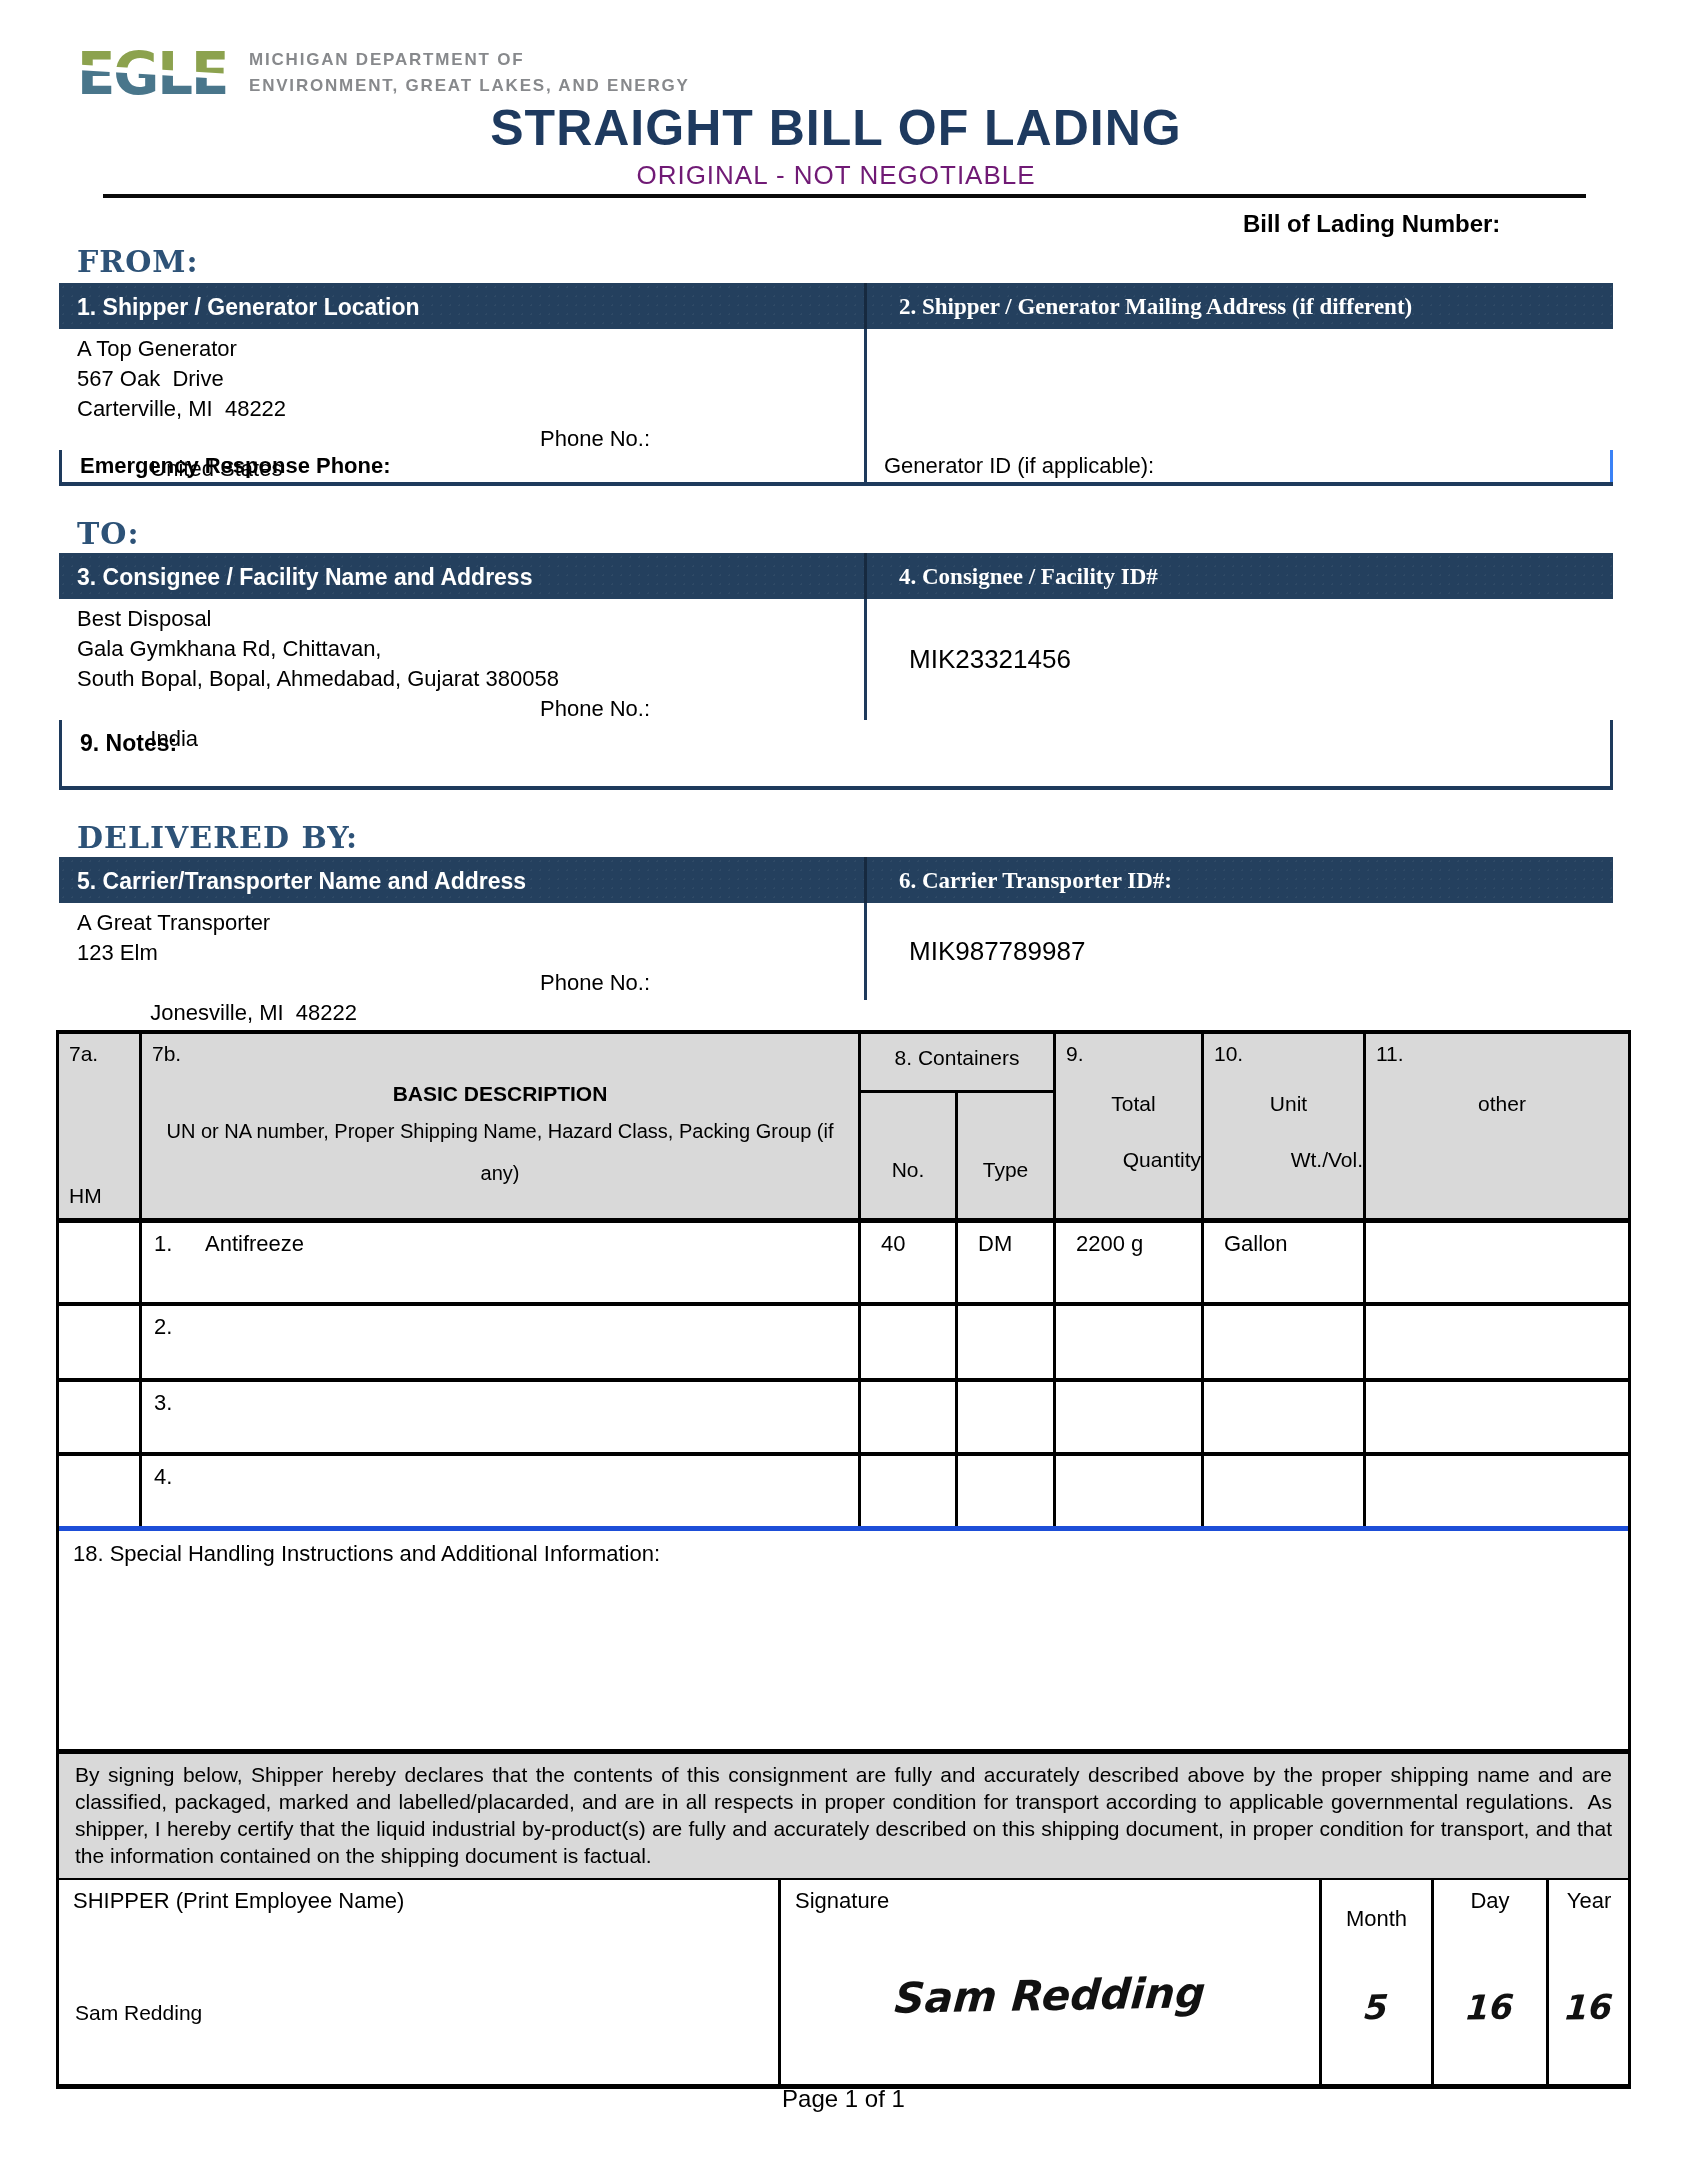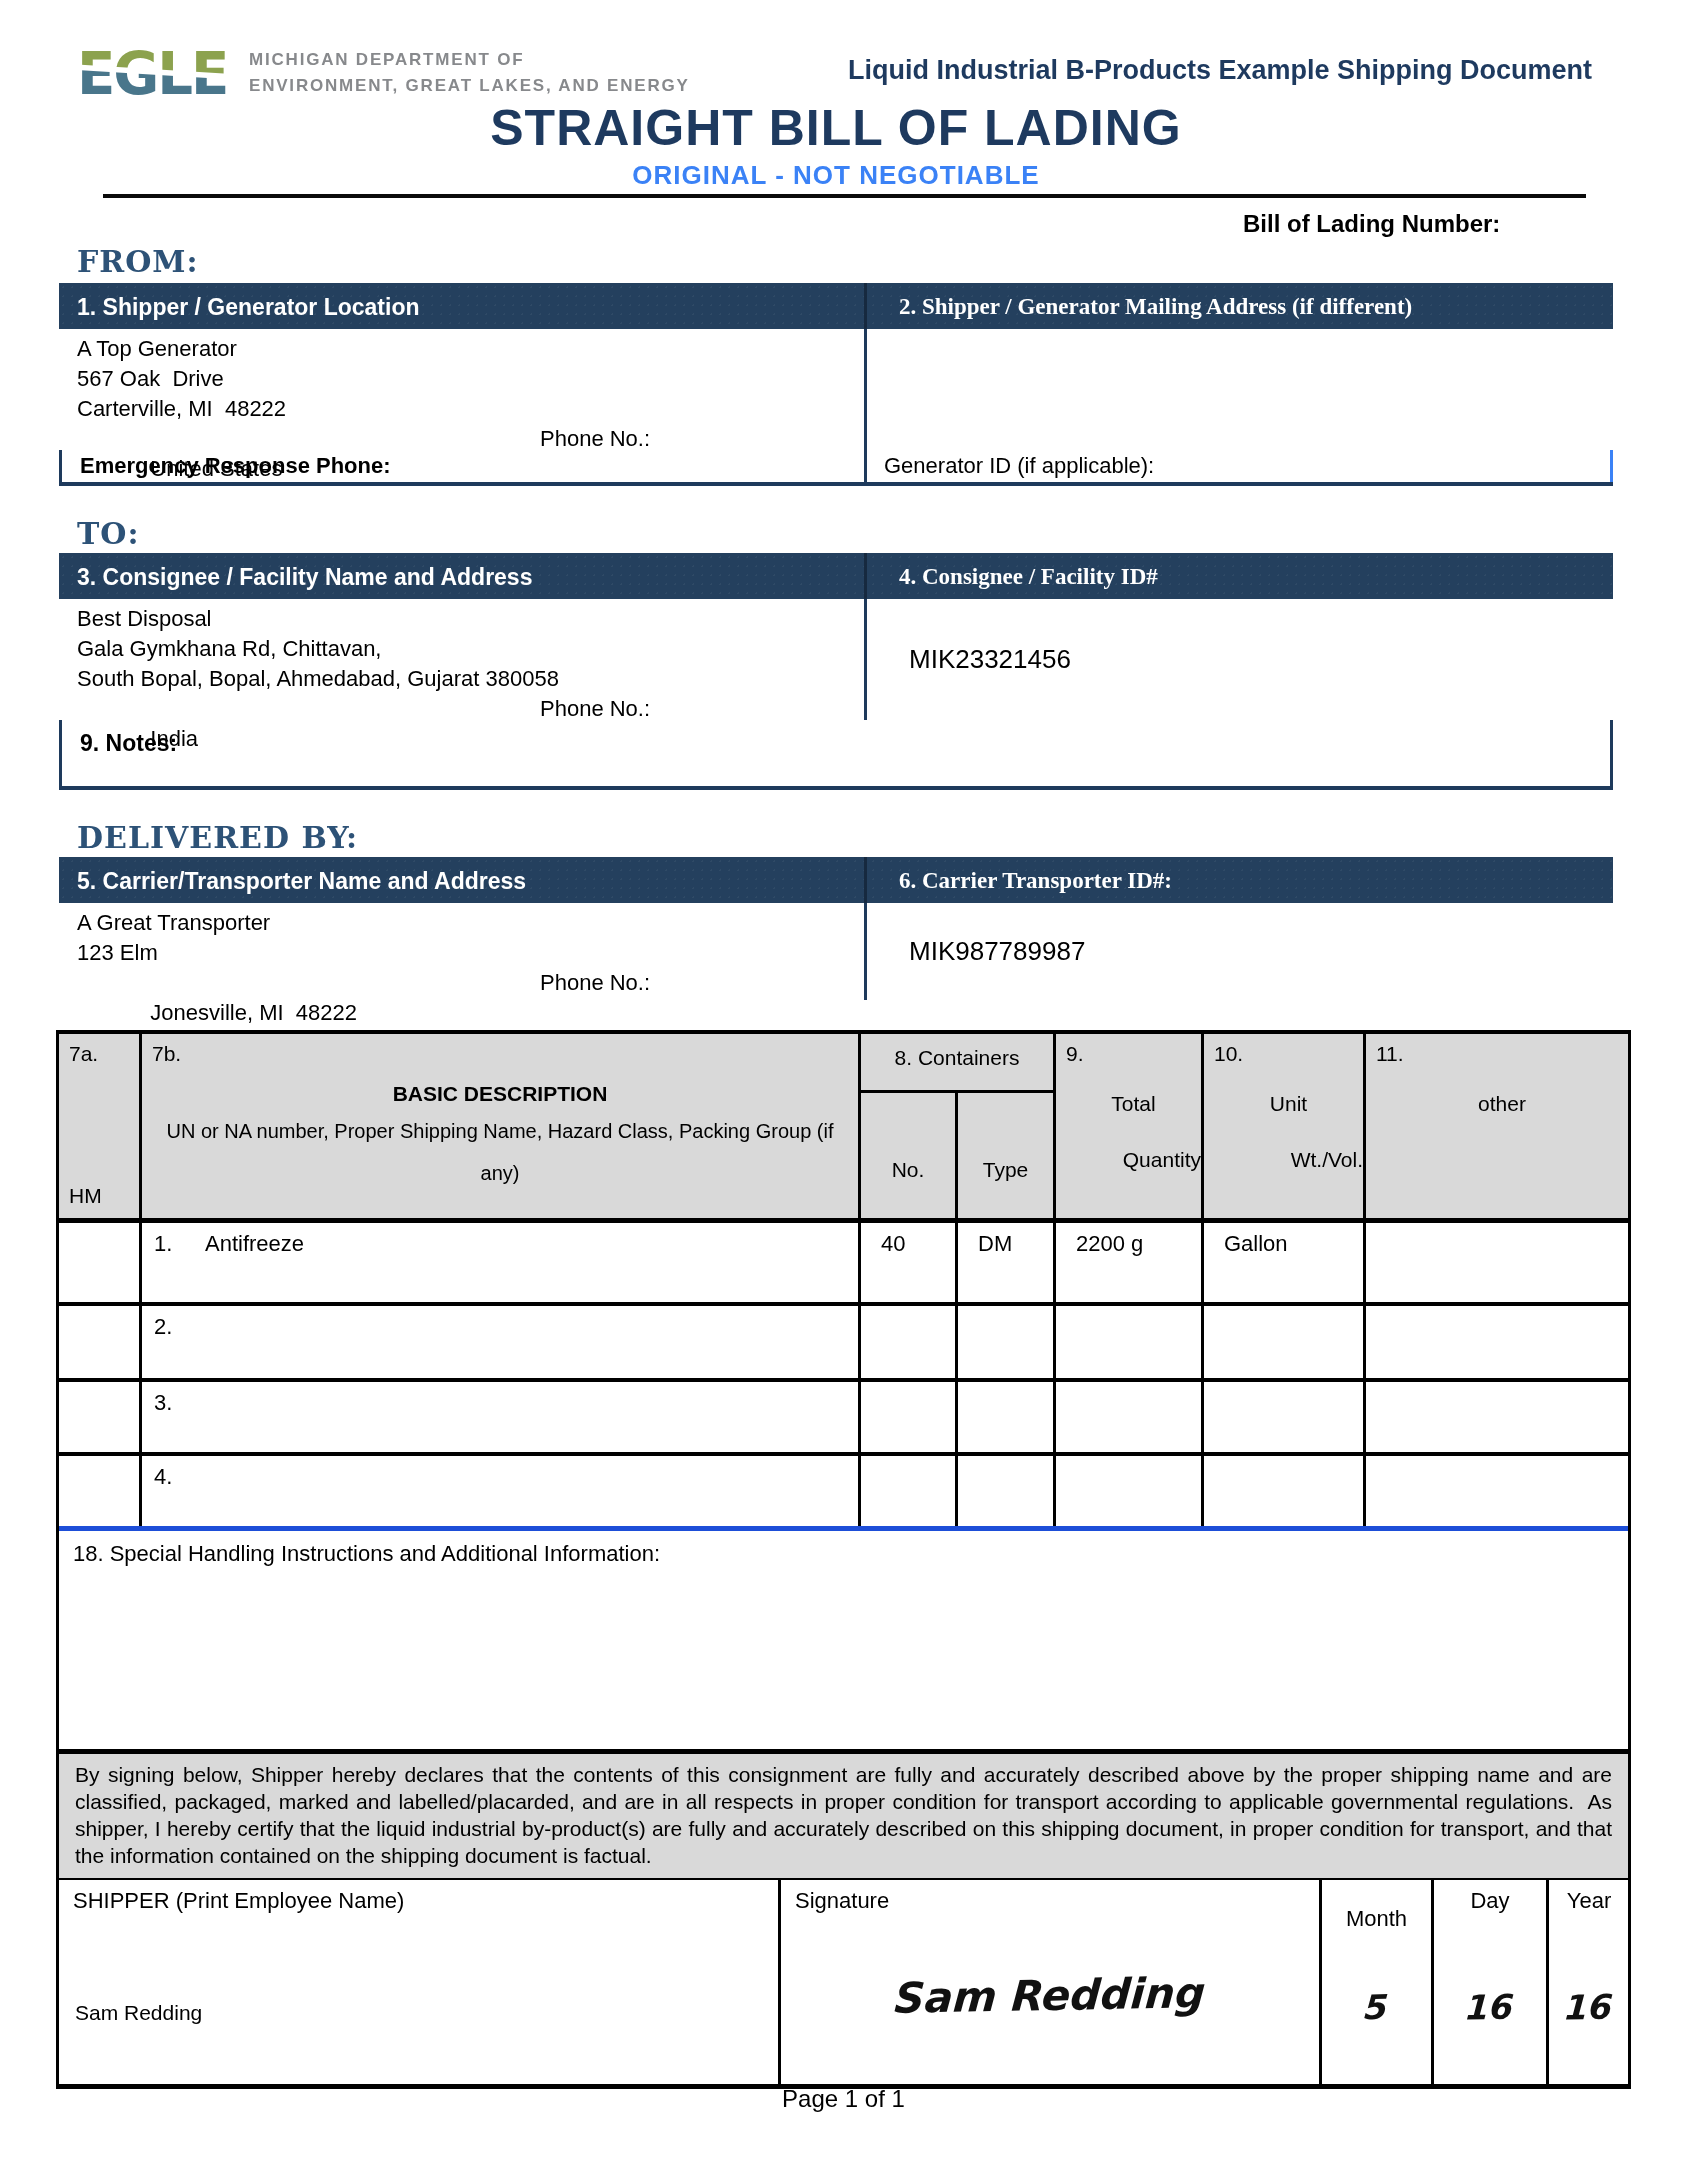--- a/index.html
+++ b/index.html
@@ -15,21 +15,21 @@
   .egle .top{color:#8ca24e;clip-path:polygon(0 0,100% 0,100% 50%,0 36%);}
   .egle .bot{color:#49768b;clip-path:polygon(0 44%,100% 58%,100% 100%,0 100%);}
   .dept{margin-left:22px;padding-top:7px;color:#87898c;font-size:17px;line-height:26px;
         letter-spacing:1.8px;font-weight:600;}
 
   
   .doc-type{position:absolute;top:55px;right:91px;color:#1e3a5f;font-weight:bold;font-size:27px;}
   .page-title{position:absolute;top:99px;left:59px;width:1554px;text-align:center;
               color:#1e3a5f;font-weight:bold;font-size:50px;letter-spacing:1px;}
   .page-subtitle{position:absolute;top:160px;left:59px;width:1554px;text-align:center;
-                 font-size:26px;font-weight:700;letter-spacing:1px;color:#3b82f6;}
+                 font-size:26px;font-weight:400;letter-spacing:1px;color:#701a75;}
   .rule{position:absolute;top:194px;left:103px;width:1483px;height:4px;background:#0a0a0a;}
   .bol-label{position:absolute;top:210px;left:1243px;font-size:24px;font-weight:bold;}
 
   
   .sec-heading{position:absolute;left:77px;font-family:"DejaVu Serif","Liberation Serif",serif;
                font-weight:bold;font-size:30px;color:#2d5277;letter-spacing:1px;}
 
   
   .abox{position:absolute;left:59px;width:1554px;}
   .nav-bar{display:flex;height:46px;background:#24405e;
@@ -109,21 +109,20 @@
   <div class="logo-row">
     <div class="egle">
       <span class="top">EGLE</span>
       <span class="bot">EGLE</span>
     </div>
     <div class="dept">
       <div>MICHIGAN DEPARTMENT OF</div>
       <div>ENVIRONMENT, GREAT LAKES, AND ENERGY</div>
     </div>
   </div>
-  <div class="doc-type">Liquid Industrial B-Products Example Shipping Document</div>
   <div class="page-title">STRAIGHT BILL OF LADING</div>
   <div class="page-subtitle">ORIGINAL - NOT NEGOTIABLE</div>
   <div class="rule"></div>
   <div class="bol-label">Bill of Lading Number:</div>
 
   <div class="sec-heading" style="top:244px">FROM:</div>
   <div class="abox" style="top:283px">
     <div class="nav-bar">
       <div class="bar-cell c1">1. Shipper / Generator Location</div>
       <div class="bar-cell c2">2. Shipper / Generator Mailing Address (if different)</div>

